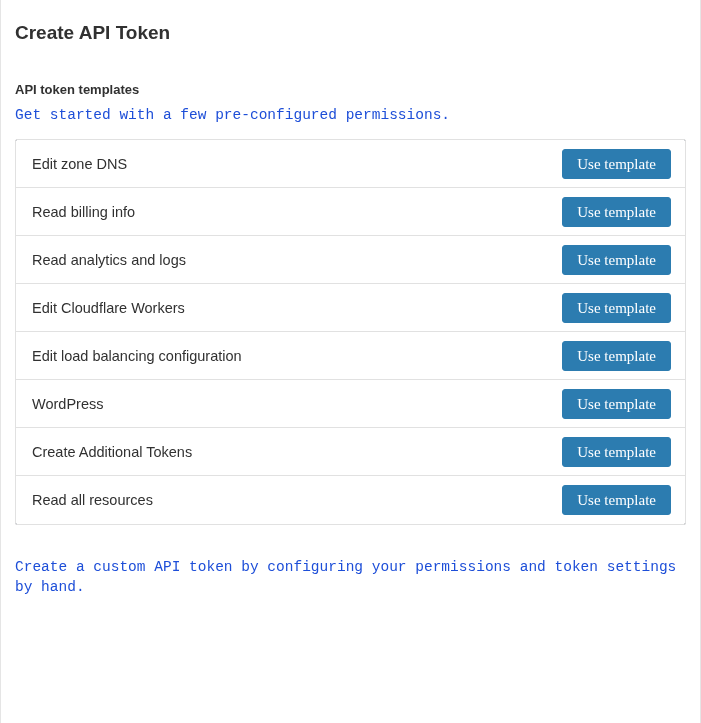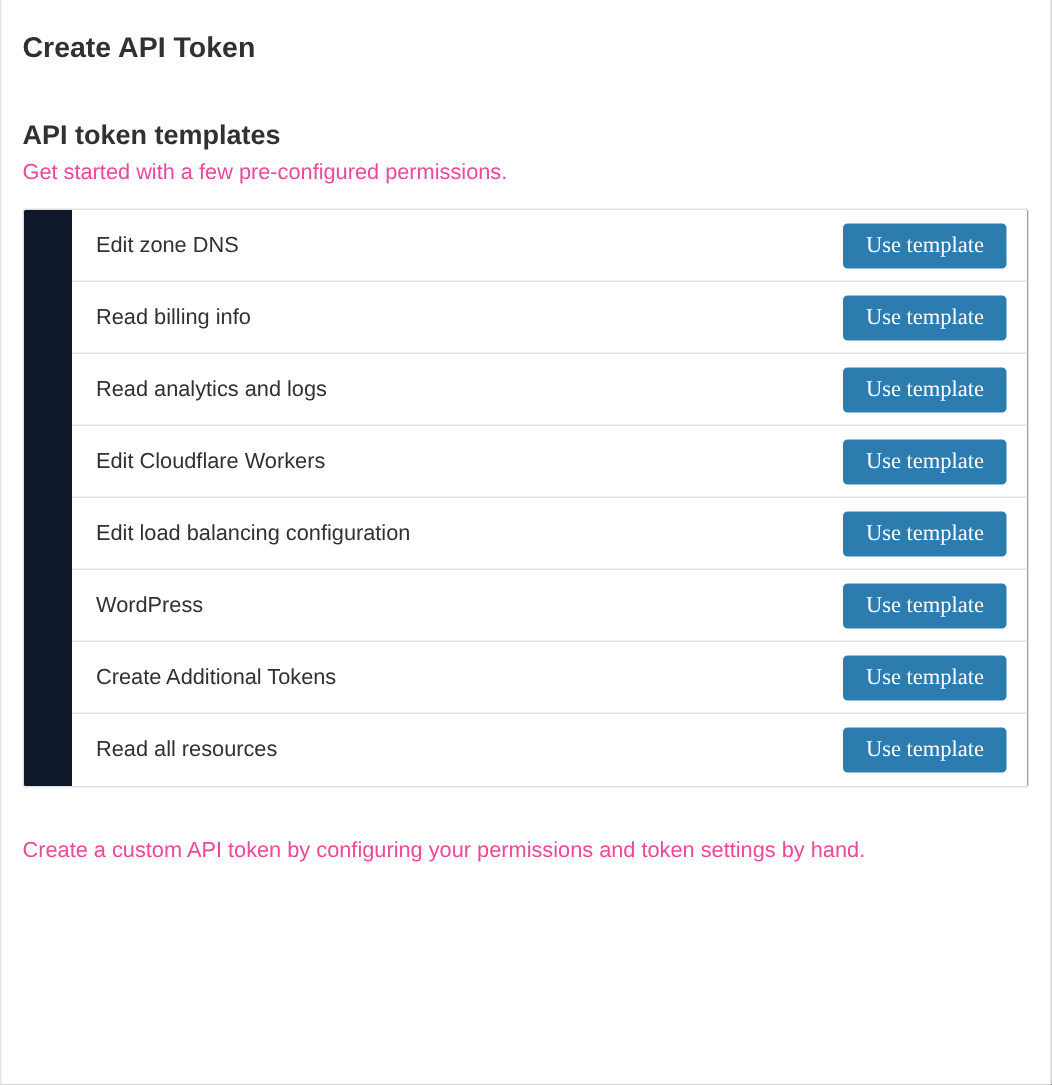--- a/index.html
+++ b/index.html
@@ -32,42 +32,42 @@
     margin: 10px 0 0 0;
     line-height: 26px;
   }
   .page-subtitle {
     font-size: 14.5px;
     color: #313131;
     margin: 6px 0 0 0;
     line-height: 20px;
   }
   .section-title {
-    font-size: 18px;
+    font-size: 13px;
     font-weight: bold;
     color: #313131;
     margin: 0;
     line-height: 20px;
   }
   .section-desc {
     font-size: 14.5px;
-    color: #ec4899;
+    color: #1d4ed8;
     margin: 5px 0 0 0;
     line-height: 20px;
+    font-family: Liberation Mono, monospace;
   }
   .templates-section {
     margin-top: 34px;
   }
   .card {
     margin-top: 14px;
     border: 1px solid #e1e1e1;
     border-radius: 2px;
     background: #0f172a;
     overflow: hidden;
-    padding-left: 32px;
   }
   .row {
     display: flex;
     align-items: center;
     justify-content: space-between;
     height: 48px;
     padding: 0 14px 0 16px;
     box-sizing: border-box;
     border-bottom: 1px solid #e1e1e1;
     background: #ffffff;

